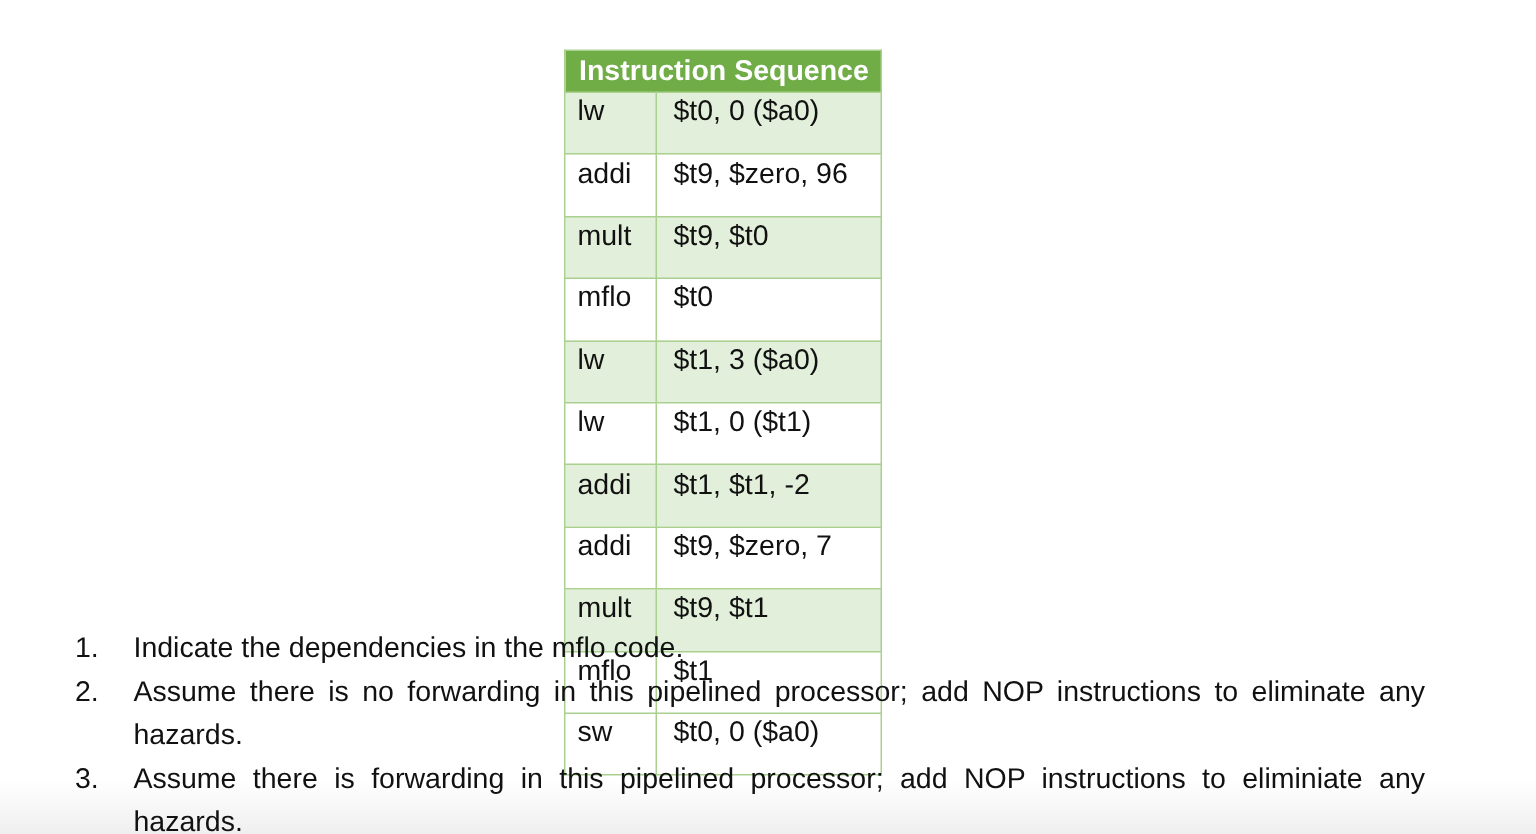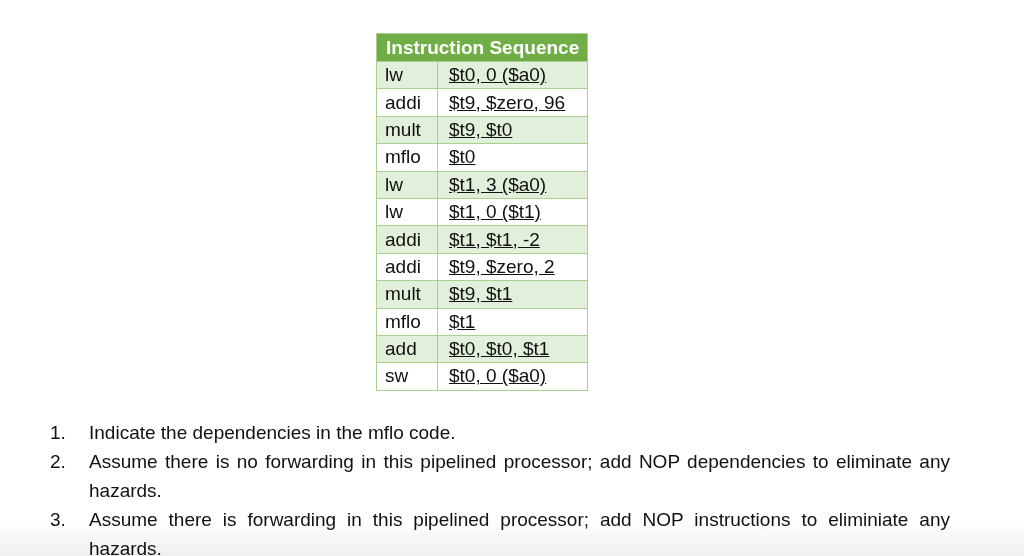--- a/index.html
+++ b/index.html
@@ -21,25 +21,25 @@
     font-size: 19px;
     z-index: 1;
   }
   table.instr th {
     background: #70ad47; color: #fff; font-weight: bold;
     text-align: left; padding: 0 0 0 9px; height: 27px;
     border: 1px solid #a9d08e;
     width: 201px;
   }
   table.instr td {
-    height: 26.4px; padding: 0 0 0 8px; border: 1px solid #a9d08e;
+    height: 26.4px; padding: 0 0 14px 8px; border: 1px solid #a9d08e;
     white-space: nowrap;
   }
   table.instr td.op { width: 52px; }
-  table.instr td.args { width: 138px; padding-left: 11px; text-decoration: underline; }
+  table.instr td.args { width: 138px; padding-left: 11px; }
   table.instr tr.shade td { background: #e2efda; }
   table.instr tr.plain td { background: #ffffff; }
   ol.questions {
     position: absolute; left: 50px; top: 418px; width: 900px;
     margin: 0; padding: 0; list-style: none;
     font-size: 19px; line-height: 29px;
     z-index: 1;
   }
   ol.questions li { position: relative; padding-left: 39px; }
   ol.questions li .num { position: absolute; left: 0; top: 0; }
@@ -80,47 +80,43 @@
     <tr class="plain">
       <td class="op">lw</td>
       <td class="args">$t1, 0 ($t1)</td>
     </tr>
     <tr class="shade">
       <td class="op">addi</td>
       <td class="args">$t1, $t1, -2</td>
     </tr>
     <tr class="plain">
       <td class="op">addi</td>
-      <td class="args">$t9, $zero, 2</td>
+      <td class="args">$t9, $zero, 7</td>
     </tr>
     <tr class="shade">
       <td class="op">mult</td>
       <td class="args">$t9, $t1</td>
     </tr>
     <tr class="plain">
       <td class="op">mflo</td>
       <td class="args">$t1</td>
-    </tr>
-    <tr class="shade">
-      <td class="op">add</td>
-      <td class="args">$t0, $t0, $t1</td>
     </tr>
     <tr class="plain">
       <td class="op">sw</td>
       <td class="args">$t0, 0 ($a0)</td>
     </tr>
   </tbody>
 </table>
 
 <ol class="questions">
   <li>
     <span class="num">1.</span>
     <span class="text">Indicate the dependencies in the mflo code.</span>
   </li>
   <li>
     <span class="num">2.</span>
-    <span class="text">Assume there is no forwarding in this pipelined processor; add NOP dependencies to eliminate any hazards.</span>
+    <span class="text">Assume there is no forwarding in this pipelined processor; add NOP instructions to eliminate any hazards.</span>
   </li>
   <li>
     <span class="num">3.</span>
     <span class="text">Assume there is forwarding in this pipelined processor; add NOP instructions to eliminiate any hazards.</span>
   </li>
 </ol>
 
 </body></html>

